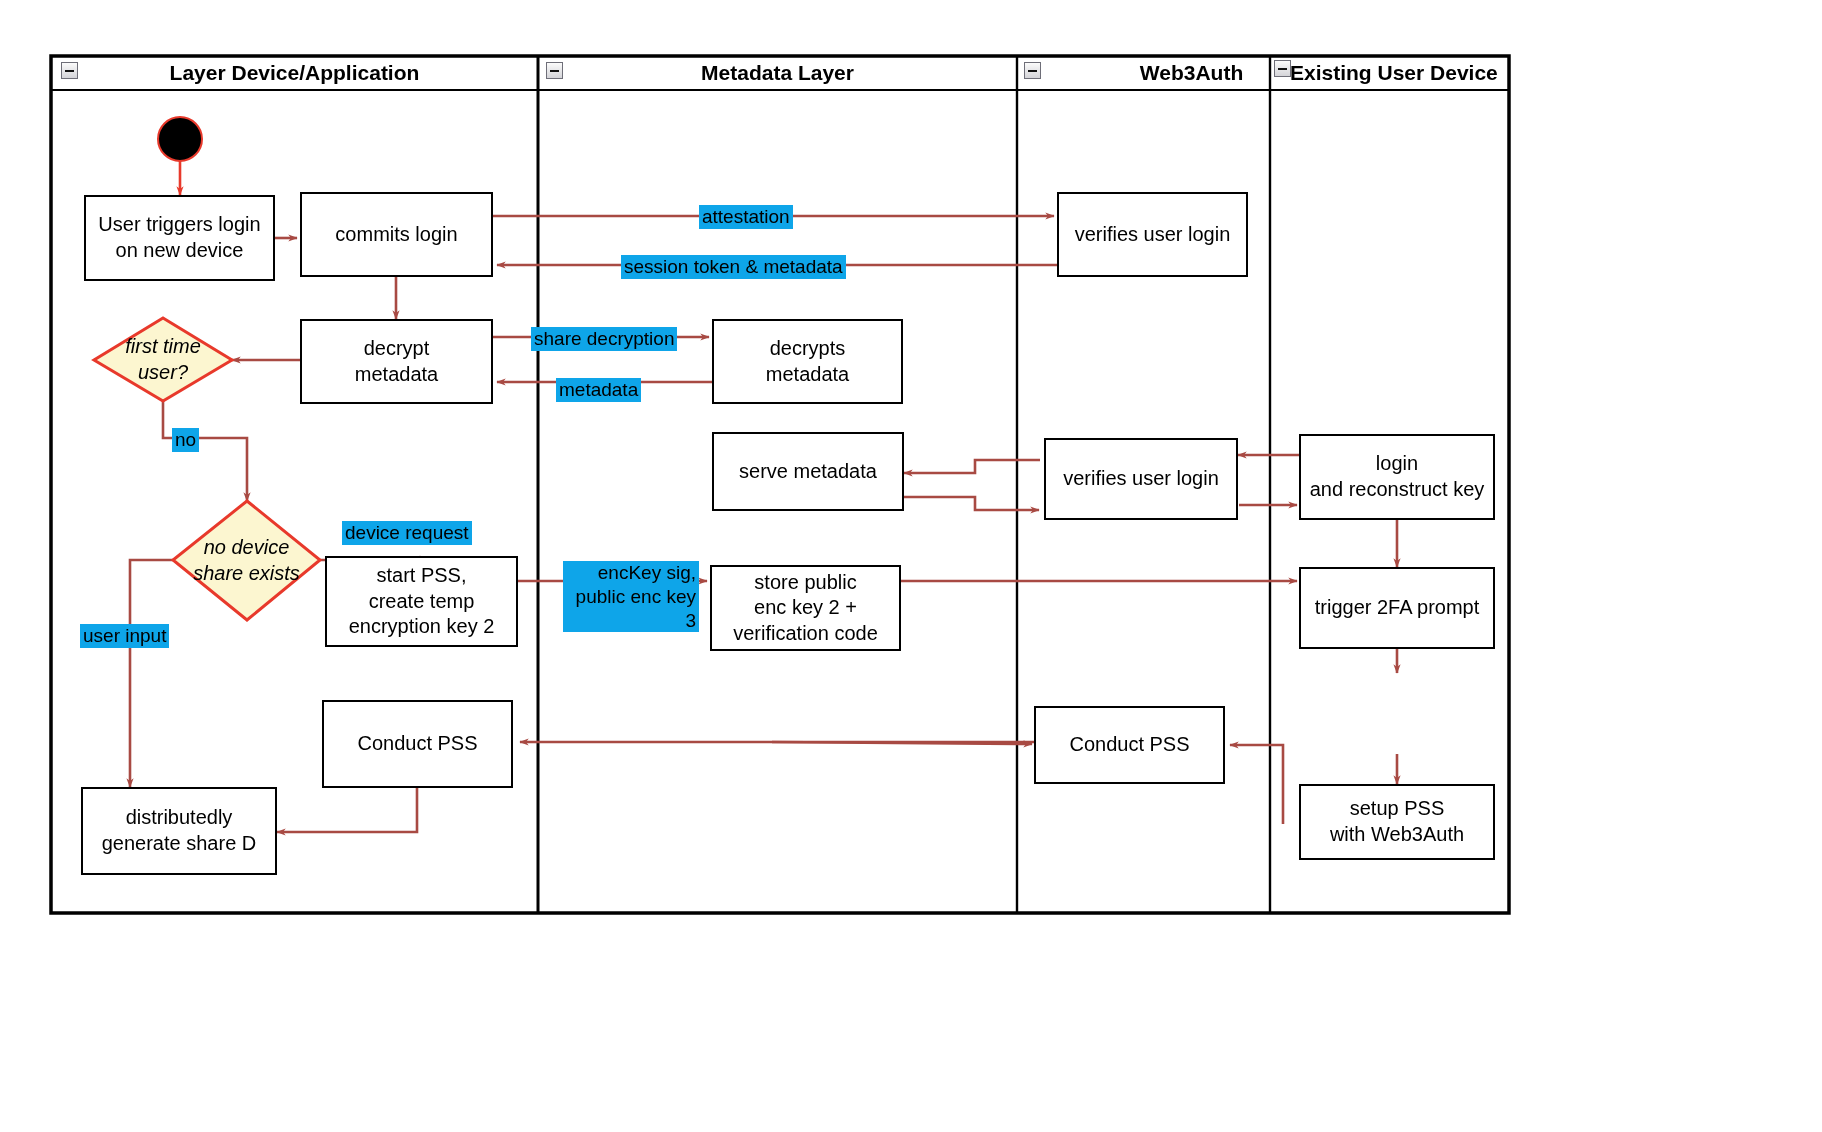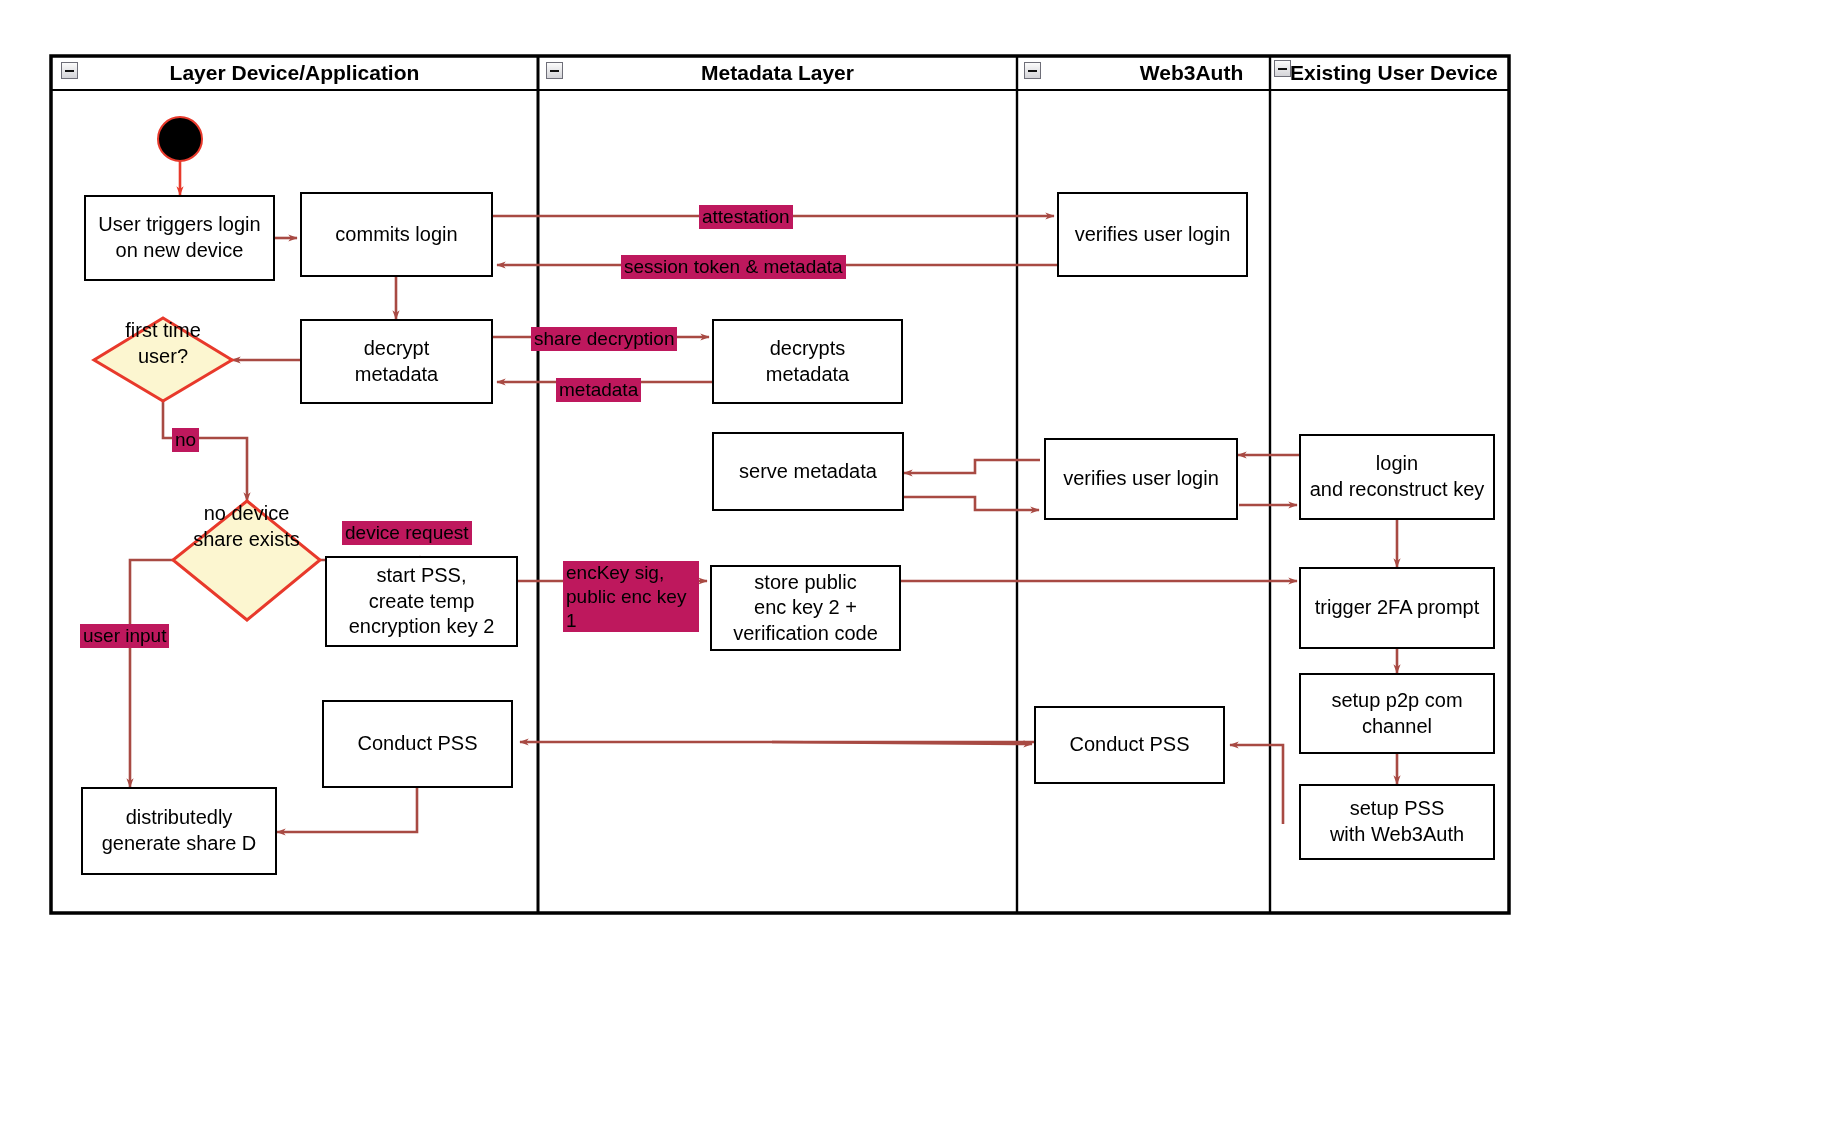--- a/index.html
+++ b/index.html
@@ -58,37 +58,39 @@
     text-align: center;
     font-size: 20px;
     color: #000000;
     line-height: 1.28;
     white-space: pre-line;
   }
   .decision {
     position: absolute;
     box-sizing: border-box;
     display: flex;
+    align-items: center;
     justify-content: center;
     text-align: center;
     font-size: 20px;
     color: #000000;
     line-height: 1.28;
     white-space: pre-line;
+    font-style: italic;
   }
   .decision .dtext {
     position: relative;
     z-index: 2;
   }
   .edge-label {
     position: absolute;
     font-size: 19px;
     color: #000000;
-    background: #be185d;
-    text-align: left;
+    background: #0ea5e9;
+    text-align: right;
     line-height: 1.25;
     white-space: pre-line;
     padding: 0 3px;
   }
   .start-node {
     position: absolute;
     border-radius: 50%;
     background: #000000;
     border: 2.5px solid #e8392b;
     box-sizing: border-box;
@@ -231,36 +233,34 @@
 
   <div class="node" style="left:1044px; top:438px; width:194px; height:82px;">verifies user login</div>
 
   <div class="node" style="left:1034px; top:706px; width:191px; height:78px;">Conduct PSS</div>
 
   <div class="node" style="left:1299px; top:434px; width:196px; height:86px;">login
 and reconstruct key</div>
 
   <div class="node" style="left:1299px; top:567px; width:196px; height:82px;">trigger 2FA prompt</div>
 
-  <div class="node" style="left:1299px; top:673px; width:196px; height:81px;">setup p2p com
-channel</div>
 
   <div class="node" style="left:1299px; top:784px; width:196px; height:76px;">setup PSS
 with Web3Auth</div>
 
   <div class="edge-label" style="left:699px; top:205px;">attestation</div>
 
   <div class="edge-label" style="left:621px; top:255px;">session token &amp; metadata</div>
 
   <div class="edge-label" style="left:531px; top:327px;">share decryption</div>
 
   <div class="edge-label" style="left:556px; top:378px;">metadata</div>
 
   <div class="edge-label" style="left:172px; top:428px;">no</div>
 
   <div class="edge-label" style="left:342px; top:521px;">device request</div>
 
   <div class="edge-label" style="left:80px; top:624px;">user input</div>
 
   <div class="edge-label" style="left:563px; top:561px; width:130px;">encKey sig,
-public enc key 1</div>
+public enc key 3</div>
 
 </div>
 
 </body></html>

